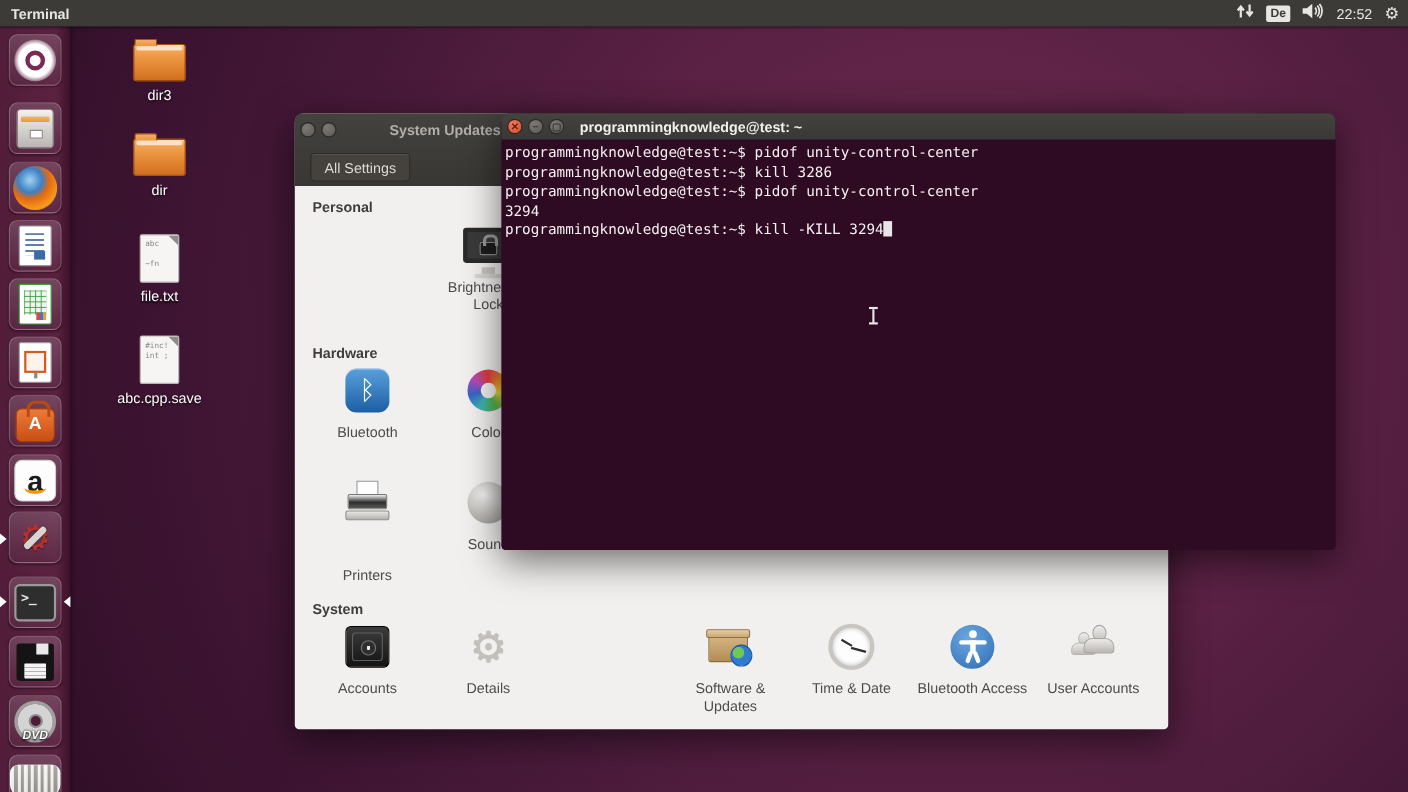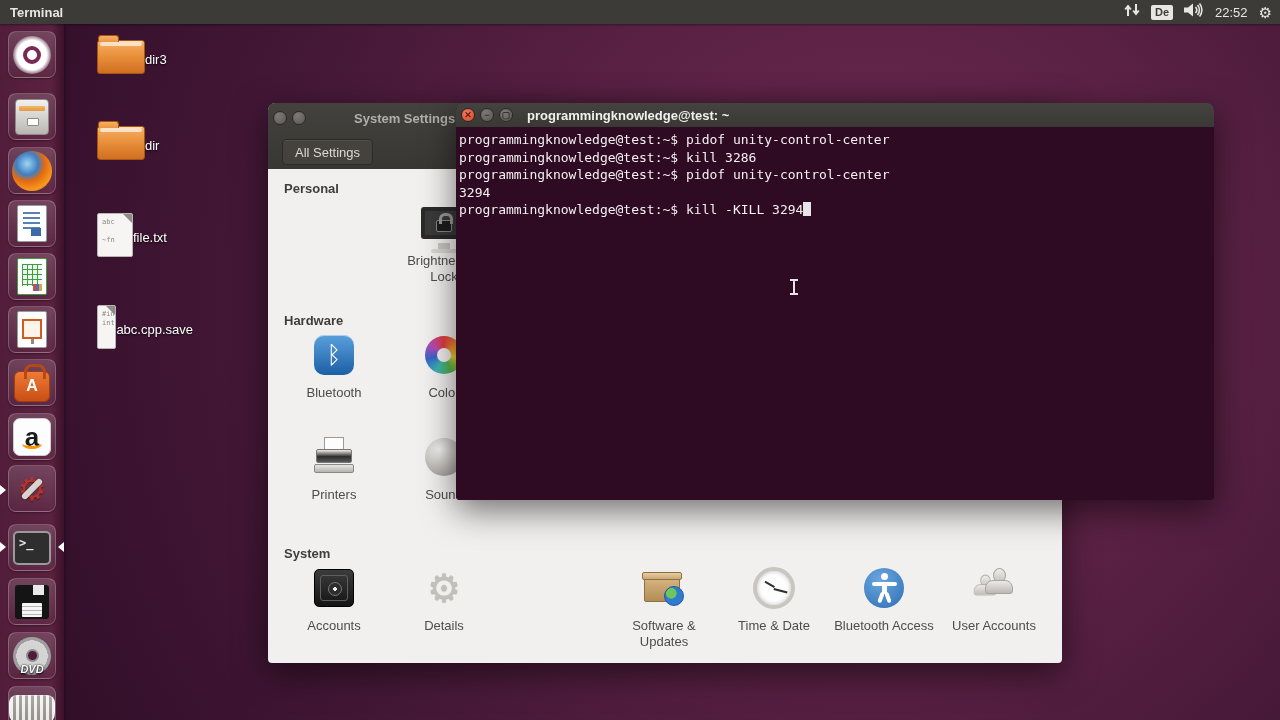--- a/index.html
+++ b/index.html
@@ -85,21 +85,21 @@
          background:radial-gradient(circle, #f7f7f7 0 16%, #d4d4d4 17% 58%, #9f9f9f 59% 100%);
          display:flex; align-items:center; justify-content:center; }
   .dvd::before { content:""; width:9px; height:9px; border-radius:50%; background:#4f1b36; border:2px solid #8d8d8d; }
   .dvd .dvdtxt { position:absolute; bottom:0px; width:100%; text-align:center; color:#ffffff; font-weight:bold;
          font-style:italic; font-size:11px; text-shadow:0 0 2px #000, 0 1px 2px #000; }
   .trash { width:46px; height:30px; border-radius:8px 8px 12px 12px;
          background:repeating-linear-gradient(90deg, rgba(255,255,255,.75) 0 3px, rgba(120,115,110,.5) 3px 6px),
                     linear-gradient(180deg,#dedcd9,#aaa7a2); border:1px solid rgba(255,255,255,.5); }
 
   
-  .desk-item { position:absolute; width:96px; display:flex; flex-direction:row; align-items:center; z-index:10; }
+  .desk-item { position:absolute; width:96px; display:flex; flex-direction:column; align-items:center; z-index:10;justify-content:center; }
   .desk-label { margin-top:5px; color:#ffffff; font-size:13px; text-shadow:0 1px 2px rgba(0,0,0,.9); text-align:center; }
   .folder { width:48px; height:34px; position:relative; border-radius:3px;
             background:linear-gradient(180deg,#f5b065 0%, #ec9440 40%, #d06f1f 100%);
             border:1px solid #a85512; box-shadow:inset 0 1px 0 rgba(255,255,255,.55); }
   .folder::before { content:""; position:absolute; top:-6px; left:0; width:19px; height:6px;
             background:linear-gradient(180deg,#f5b065,#ec9440); border:1px solid #a85512; border-bottom:none;
             border-radius:3px 3px 0 0; }
   .folder::after { content:""; position:absolute; top:1px; left:2px; right:2px; height:4px;
             background:rgba(255,255,255,.65); border-radius:2px; }
   .txtfile { width:36px; height:44px; background:#f6f5f3; border:1px solid #b9b6b2; border-radius:2px;
@@ -261,21 +261,21 @@
 int ;</pre>
     </div>
   <div class="desk-label">abc.cpp.save</div>
 </div>
 
 <div class="window" id="settings-win">
   <div id="settings-header">
     <div class="titlebar" style="background:none;">
       <span class="wbtn plain"></span>
       <span class="wbtn plain"></span>
-      <span class="wtitle">System Settings</span>
+      <span class="wtitle">System Updates</span>
     </div>
     <div id="allsettings-btn">All Settings</div>
   </div>
 
   <div class="sec-head" style="top:78px;">Personal</div>
   <div class="cell" style="left:121px; top:96px;">
     <div class="cicon">
       <div class="monitor">
           <div class="scr dark">
             <div class="padlock"></div>
@@ -293,21 +293,21 @@
         <div class="bt-icon">ᛒ</div>
       </div>
     <div class="lbl">Bluetooth</div>
   </div>
   <div class="cell" style="left:121px; top:228px;">
     <div class="cicon">
         <div class="color-wheel"></div>
       </div>
     <div class="lbl">Color</div>
   </div>
-  <div class="cell" style="left:11px; top:330px;">
+  <div class="cell" style="left:11px; top:330px;gap:28px;">
     <div class="cicon">
       <div class="printer">
           <div class="paper"></div>
           <div class="bodyp"></div>
           <div class="tray"></div>
         </div>
     </div>
     <div class="lbl">Printers</div>
   </div>
   <div class="cell" style="left:121px; top:330px;">

